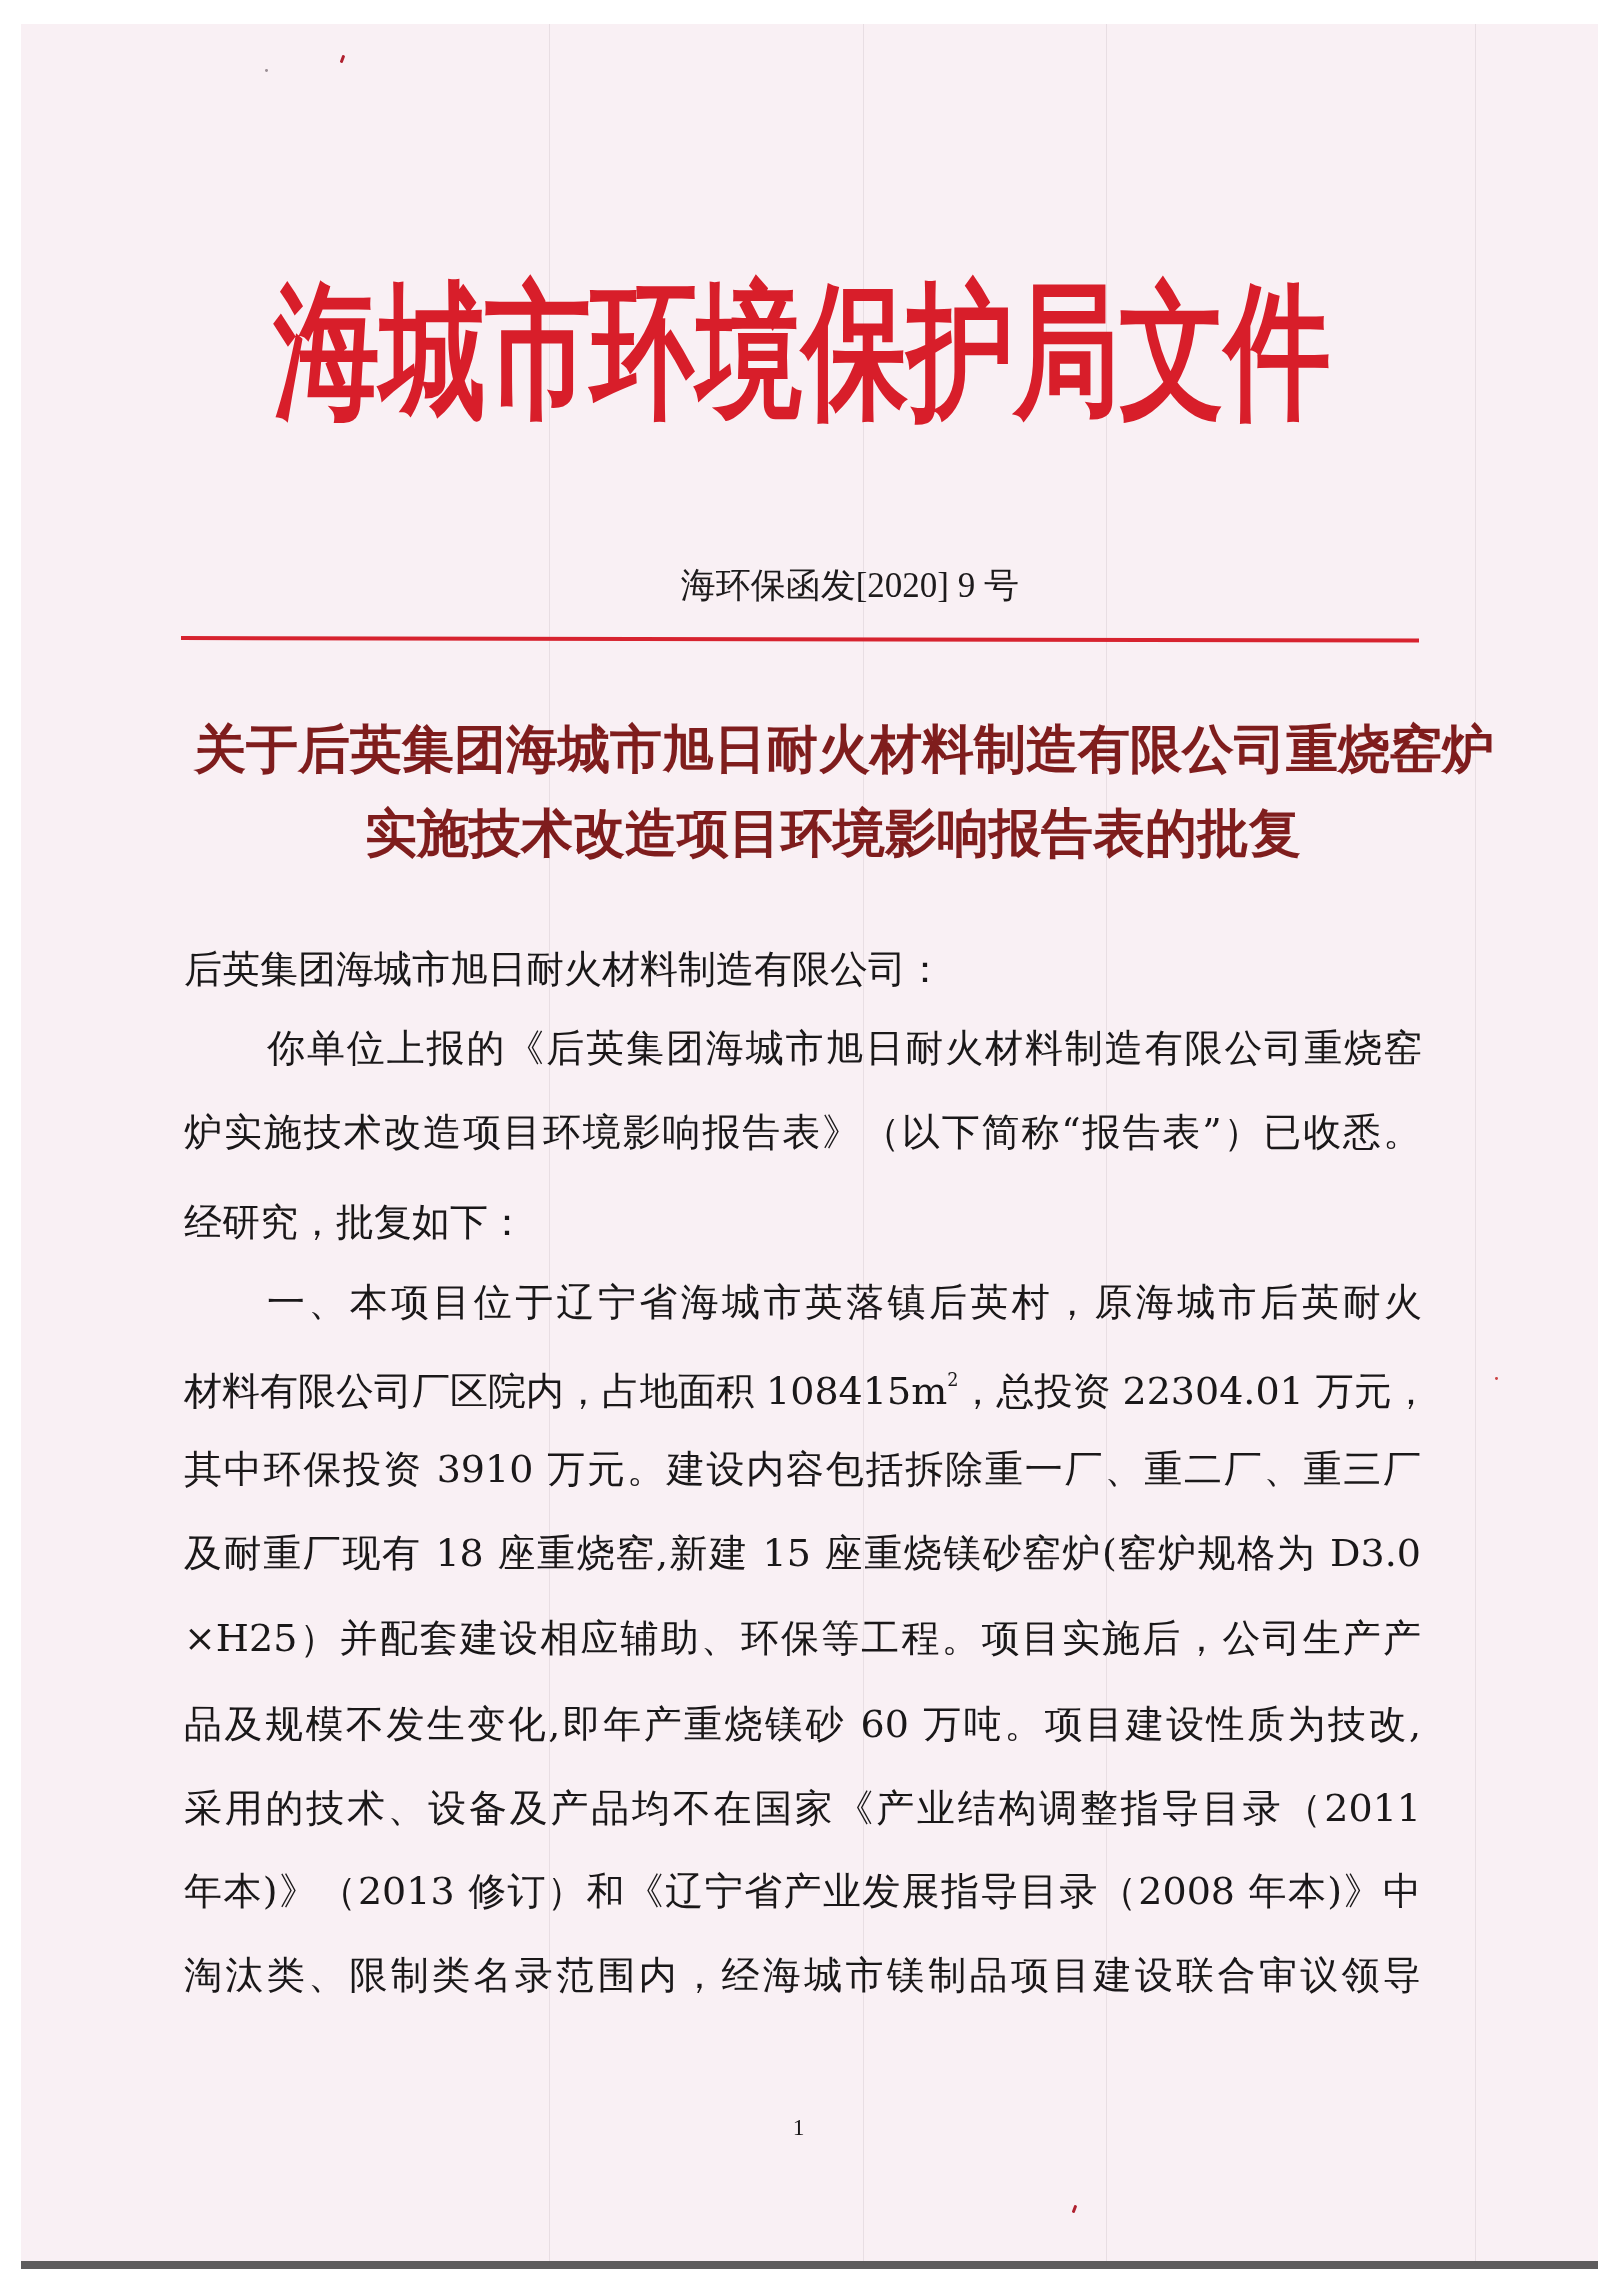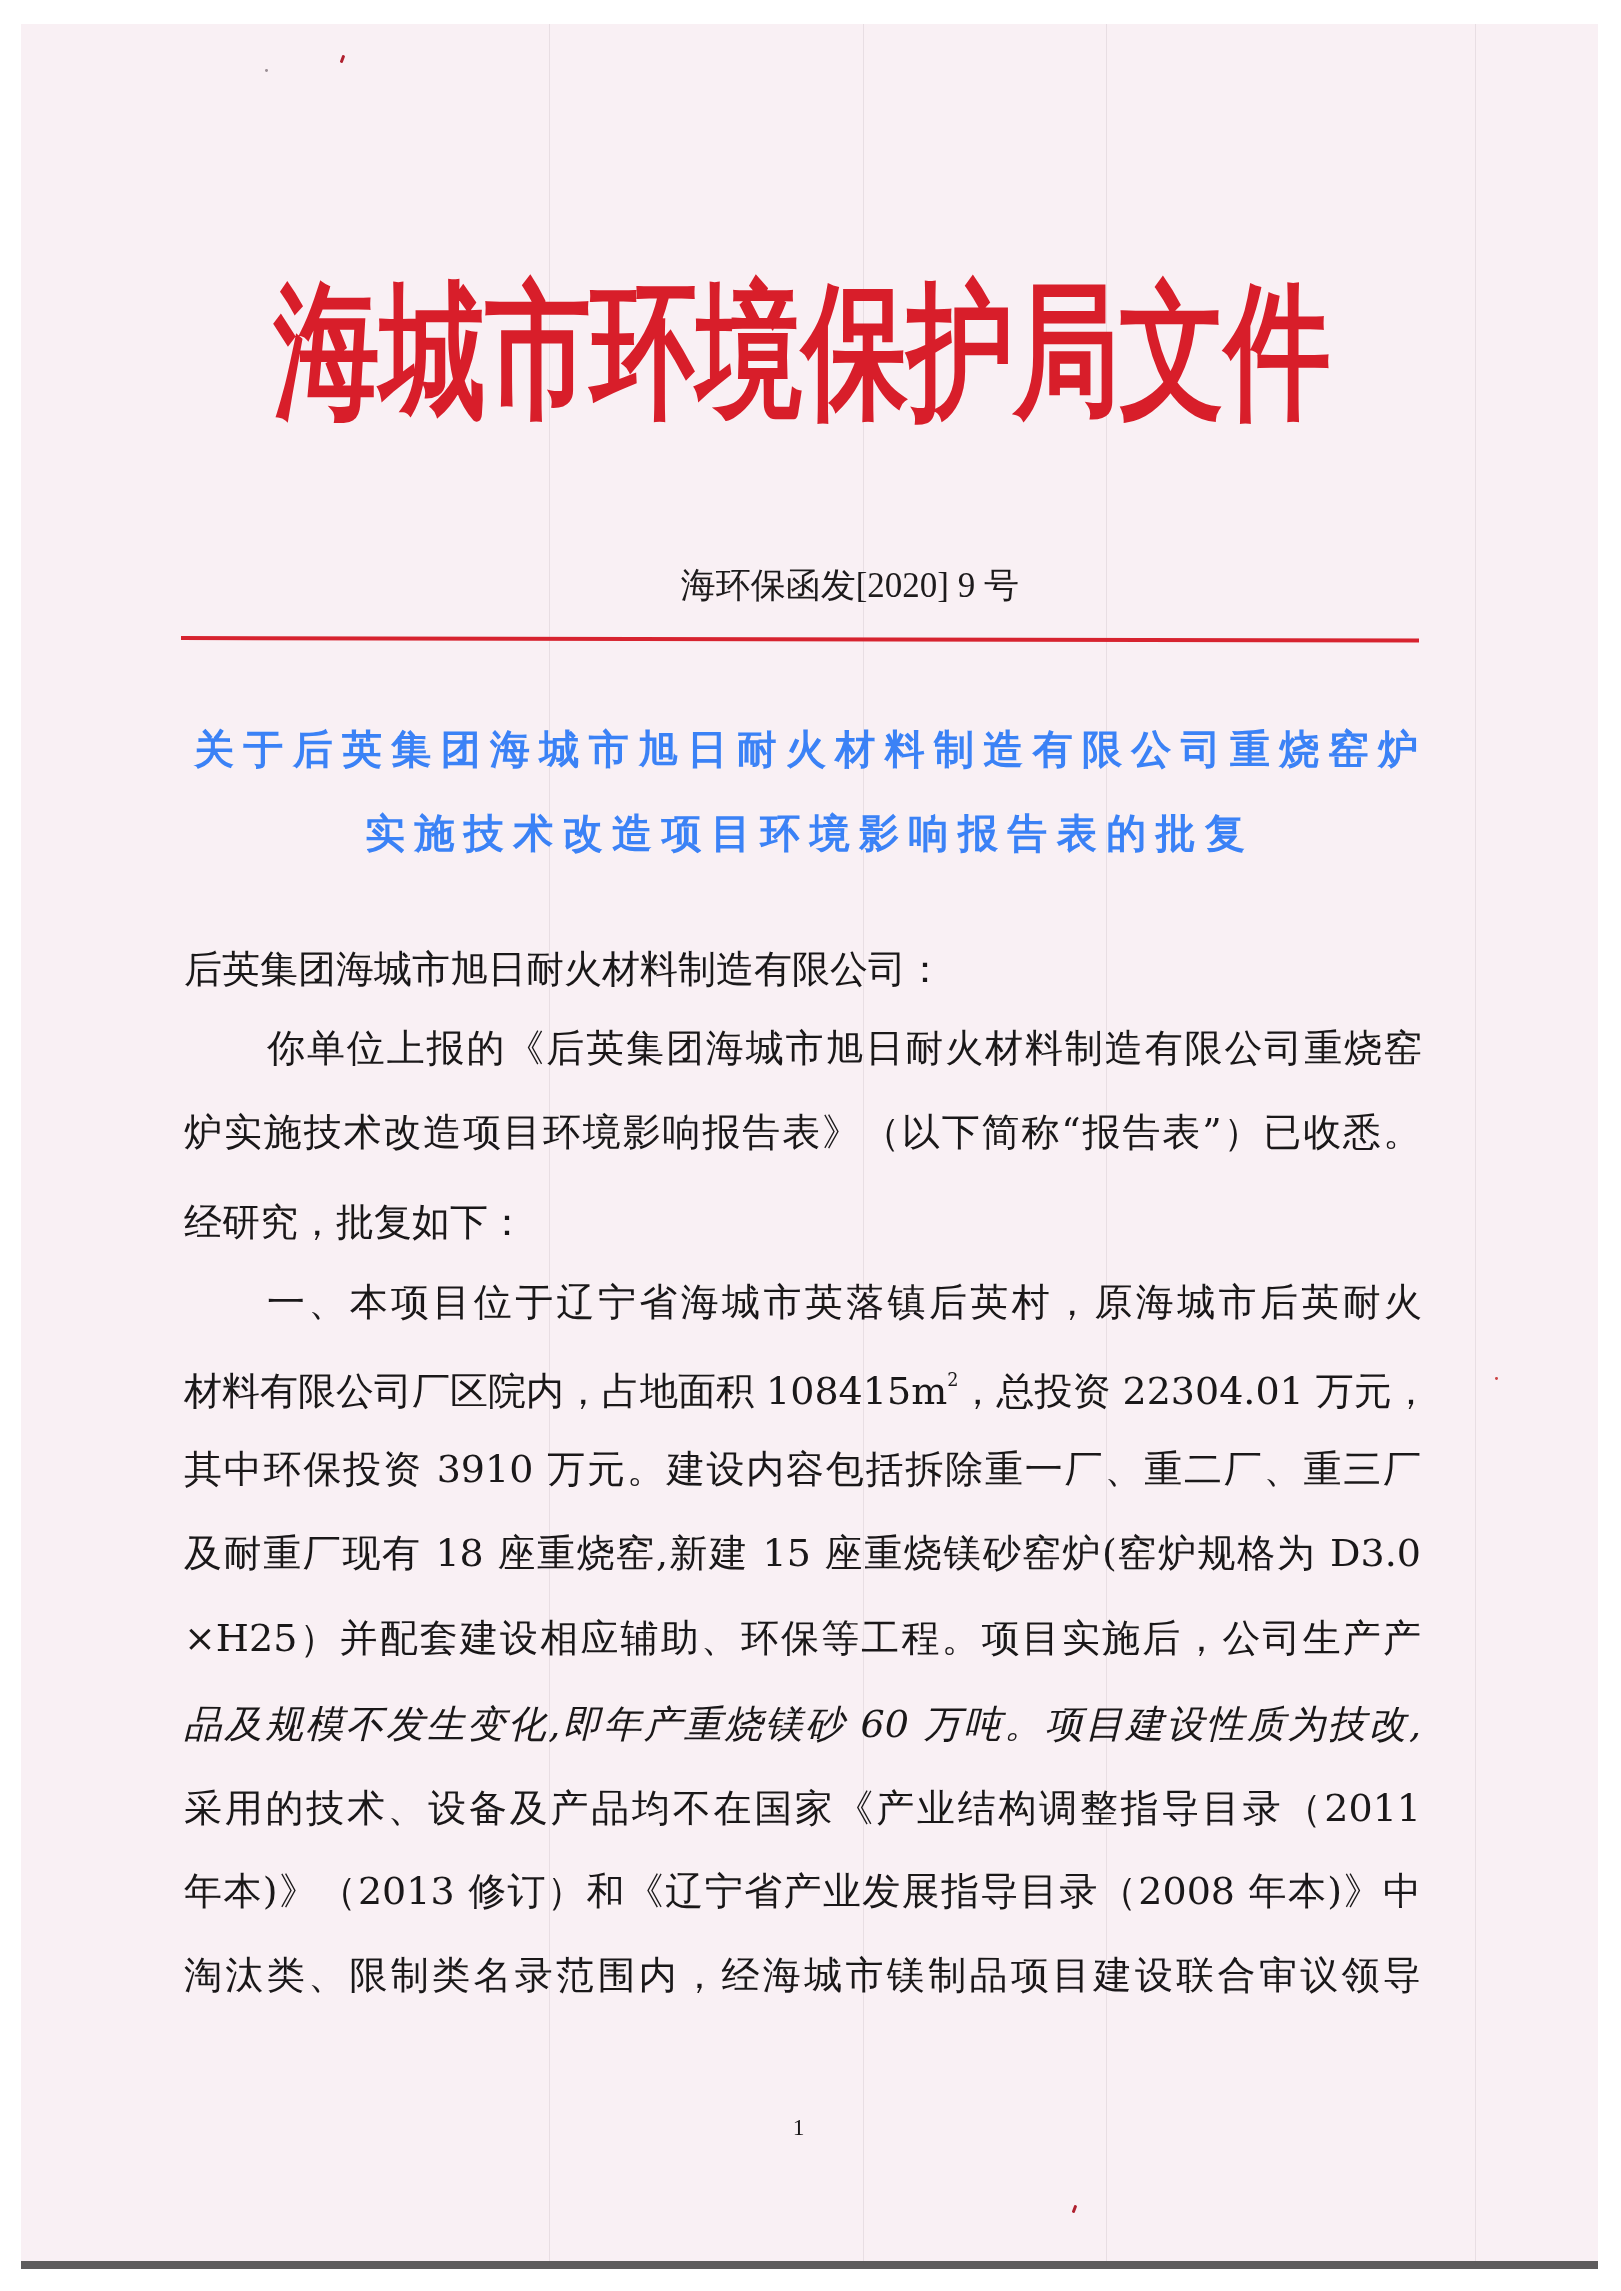--- a/index.html
+++ b/index.html
@@ -38,21 +38,21 @@
     font-size: 35px; line-height: 43px; color: #1d1b1c;
   }
   .red-rule {
     position: absolute; left: 181px; top: 636px; width: 1238px; height: 3.9px;
     background: #d7232f;
     transform: rotate(0.12deg); transform-origin: 0 0;
   }
   .subject {
     position: absolute; height: 55px; white-space: nowrap;
     font-family: "DejaVu Sans", "Liberation Sans", sans-serif;
-    font-weight: bold; font-size: 40px; line-height: 55px; color: #3b82f6;
+    font-weight: bold; font-size: 52px; line-height: 55px; color: #7f1d1d;
     text-align: justify; text-align-last: justify;
   }
   .line {
     position: absolute; height: 51px; white-space: nowrap;
     font-family: "DejaVu Serif", "Liberation Serif", serif;
     font-size: 38px; line-height: 51px; color: #1a1819;
     text-align: justify; text-align-last: justify;
     letter-spacing: 0;
   }
   .line.left { text-align-last: left; margin-top: 8px; }
@@ -92,21 +92,21 @@
 <div class="line" style="left:184px; top:1107px; width:1237px;">炉实施技术改造项目环境影响报告表》（以下简称“报告表”）已收悉。</div>
 <div class="line left" style="left:184px; top:1189px; width:1237px;">经研究，批复如下：</div>
 
 <div class="line" style="left:267px; top:1277px; width:1155px;">一、本项目位于辽宁省海城市英落镇后英村，原海城市后英耐火</div>
 
 <div class="line left" style="left:184px; top:1358px; width:1237px; text-align:right;"><span>材料有限公司厂区院内，占地面积 108415m</span><sup>2</sup><span>，总投资 22304.01 万元，</span></div>
 
 <div class="line" style="left:184px; top:1444px; width:1237px;">其中环保投资 3910 万元。建设内容包括拆除重一厂、重二厂、重三厂</div>
 <div class="line" style="left:184px; top:1528px; width:1237px;">及耐重厂现有 18 座重烧窑,新建 15 座重烧镁砂窑炉(窑炉规格为 D3.0</div>
 <div class="line" style="left:184px; top:1613px; width:1237px;">×H25）并配套建设相应辅助、环保等工程。项目实施后，公司生产产</div>
-<div class="line" style="left:184px; top:1699px; width:1237px;font-style:italic;">品及规模不发生变化,即年产重烧镁砂 60 万吨。项目建设性质为技改,</div>
+<div class="line" style="left:184px; top:1699px; width:1237px;">品及规模不发生变化,即年产重烧镁砂 60 万吨。项目建设性质为技改,</div>
 <div class="line" style="left:184px; top:1783px; width:1237px;">采用的技术、设备及产品均不在国家《产业结构调整指导目录（2011</div>
 <div class="line" style="left:184px; top:1866px; width:1237px;">年本)》（2013 修订）和《辽宁省产业发展指导目录（2008 年本)》中</div>
 <div class="line" style="left:184px; top:1950px; width:1237px;">淘汰类、限制类名录范围内，经海城市镁制品项目建设联合审议领导</div>
 
 <div class="pageno">1</div>
 
 <div class="speck red" style="left:341px; top:55px;"></div>
 <div class="speck" style="left:265px; top:69px;"></div>
 <div class="speck red" style="left:1073px; top:2205px;"></div>
 <div class="speck" style="left:1495px; top:1377px; background:#c44;"></div>

